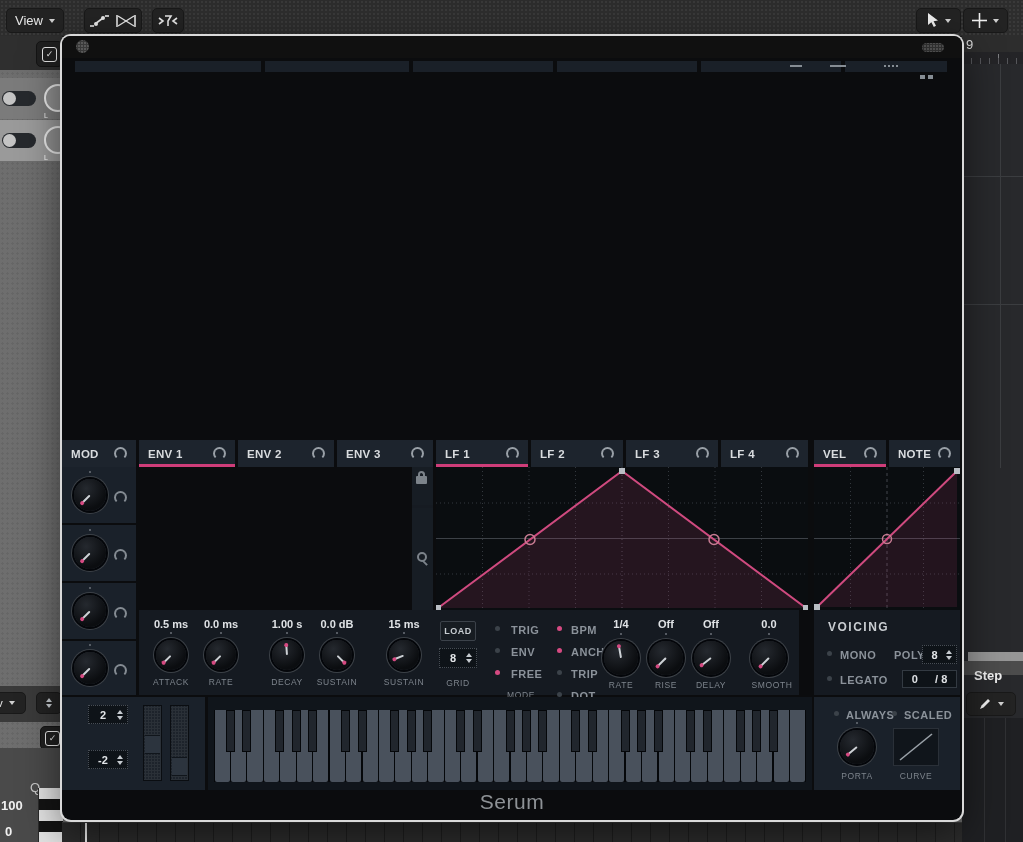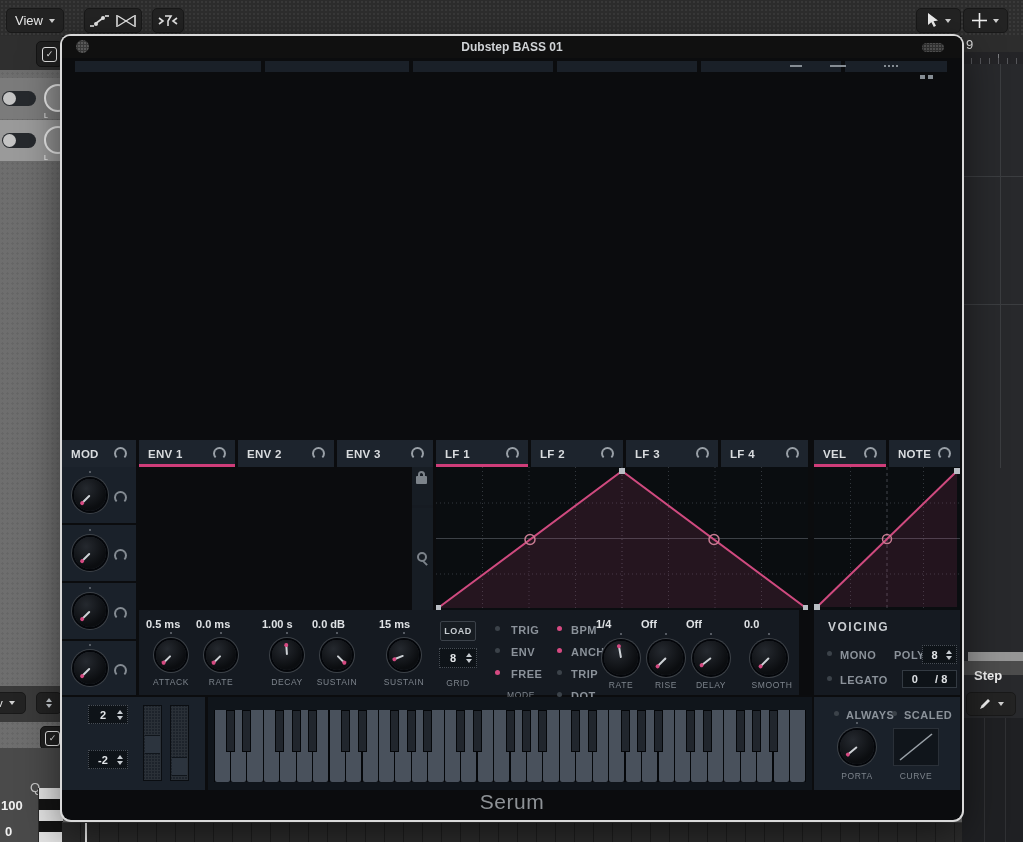--- a/index.html
+++ b/index.html
@@ -72,21 +72,21 @@
   .graph { position:absolute; background:#0a0d10; }
   .envgrid { background-image:repeating-linear-gradient(90deg, rgba(255,255,255,0.025) 0 1px, transparent 1px 21px); }
 
   
   .knob { position:absolute; border-radius:50%; background:radial-gradient(circle at 38% 30%, #25292f 0%, #0b0d10 68%);
           box-shadow:0 0 0 2px #04060a, 0 0 0 3px #3c4147; }
   .knob::before { content:""; position:absolute; top:-8px; left:calc(50% - 1px); width:2px; height:2px; border-radius:50%; background:#6b7178; }
   .knob .ptr { position:absolute; left:calc(50% - 1px); bottom:50%; width:2px; height:38%; background:#cdd1d5; transform-origin:50% 100%; border-radius:1px; }
   .knob .ptr::after { content:""; position:absolute; top:-1px; left:-1px; width:4px; height:4px; border-radius:50%; background:#d64a82; }
 
-  .val { position:absolute; color:#dfe2e5; font-size:11px; font-weight:bold; }
+  .val { position:absolute; color:#dfe2e5; font-size:11px; font-weight:bold; text-align:center; }
   .lbl { position:absolute; color:#7d848c; font-size:8.5px; letter-spacing:0.6px; text-align:center; }
   .dot5 { position:absolute; width:5px; height:5px; border-radius:50%; background:#3b4249; }
   .dot5.on { background:#d64a82; }
   .opt { position:absolute; color:#8b929a; font-size:11px; letter-spacing:0.5px; font-weight:bold;text-align:right; }
 
   .stepper { position:absolute; background:#0e1318; border:1px dotted #474d55; color:#e2e5e8; font-size:11px; font-weight:bold;
              display:flex; align-items:center; box-sizing:border-box; }
   .stepper .num { flex:1; text-align:center; }
   .stepper .arrows { display:flex; flex-direction:column; gap:2px; margin-right:4px; }
   .arr-up { width:0; height:0; border-left:3px solid transparent; border-right:3px solid transparent; border-bottom:4px solid #c6cbd0; }
@@ -237,21 +237,20 @@
   </div>
 
   <div class="daw-bottom">
     <div class="abs" style="left:23px;top:0;width:2px;height:20px;background:#f2f2f2;"></div>
   </div>
 
   <div class="plugin">
 
     <div class="titlebar">
       <div class="close-dot"></div>
-      <div class="title">Dubstep BASS 01</div>
       <div class="tb-pill"></div>
     </div>
 
     <div class="sliver" style="left:13px;width:186px;"></div>
     <div class="sliver" style="left:203px;width:144px;"></div>
     <div class="sliver" style="left:351px;width:140px;"></div>
     <div class="sliver" style="left:495px;width:140px;"></div>
     <div class="sliver" style="left:639px;width:140px;"></div>
     <div class="sliver" style="left:783px;width:102px;"></div>
     <div class="sliver-ic" style="left:728px;width:12px;border-top:2px solid #868d94;"></div>

